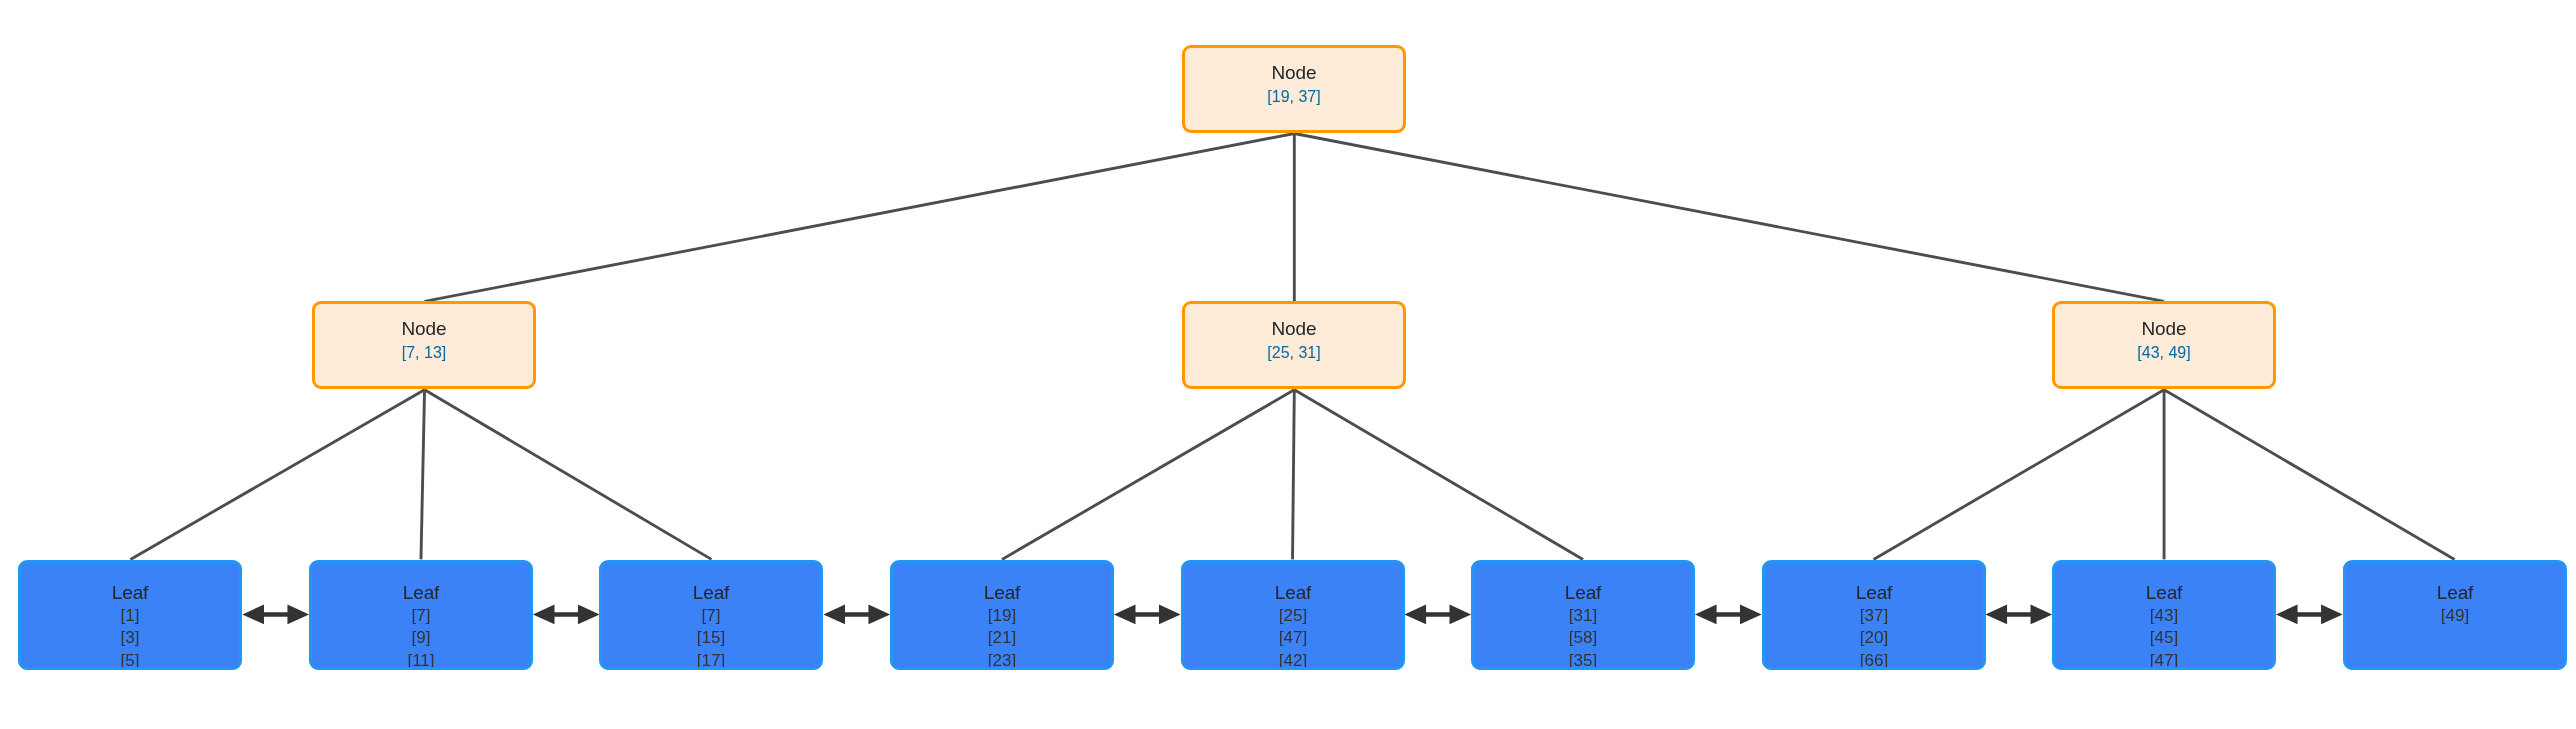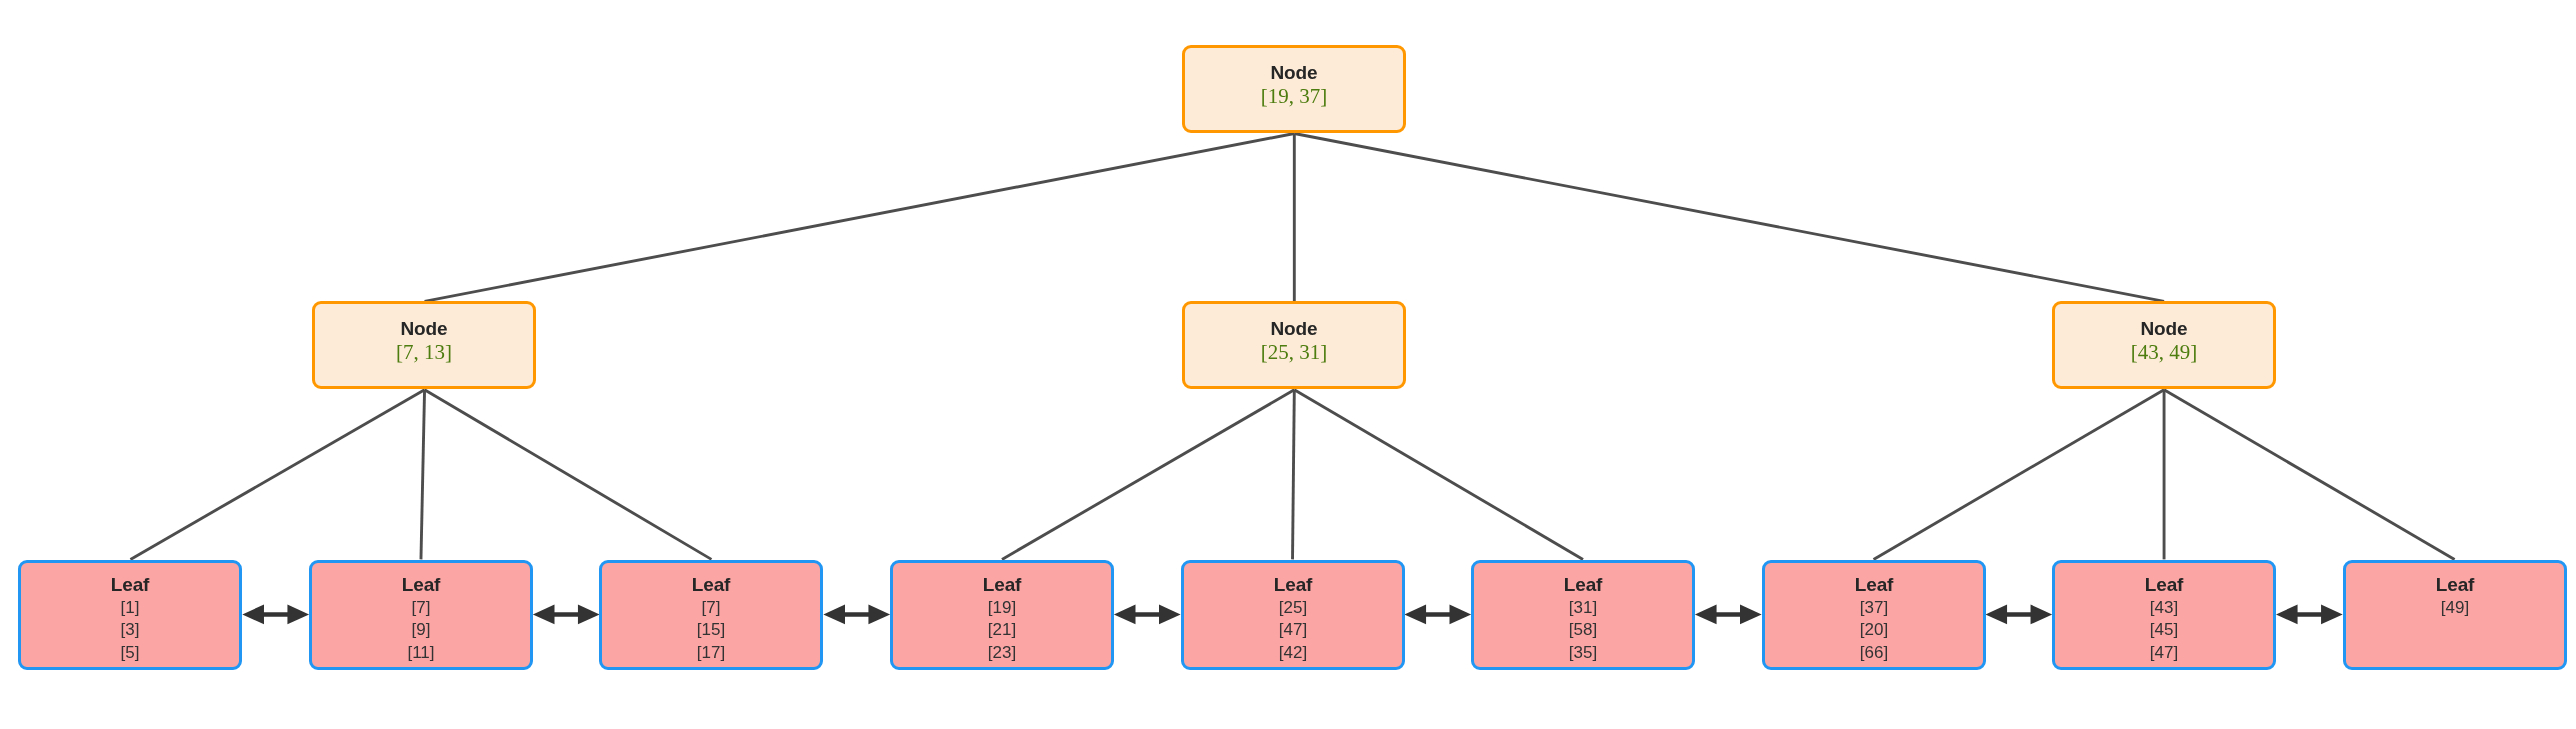--- a/index.html
+++ b/index.html
@@ -62,37 +62,36 @@
     text-align: center;
     overflow: hidden;
   }
 
   .node-box {
     background: #FDEBD8;
     border: 3.6px solid #FF9800;
     padding-top: 12.6px;
   }
   .leaf-box {
-    background: #fca5a5;
+    background: #3b82f6;
     border: 3.6px solid #2196F3;
-    padding-top: 10px;
+    padding-top: 18px;
   }
 
   .box-title {
     font-size: 19px;
-    font-weight: bold;
+    font-weight: normal;
     color: #262626;
     line-height: 23.5px;
     letter-spacing: -0.1px;
   }
   .box-range {
-    font-size: 21px;
-    color: #4d7c0f;
+    font-size: 16px;
+    color: #0369a1;
     line-height: 25px;
-    font-family: Liberation Serif, serif;
   }
   .leaf-key {
     font-size: 17px;
     color: #333333;
     line-height: 22.6px;
   }
 </style>
 </head>
 <body>
 

